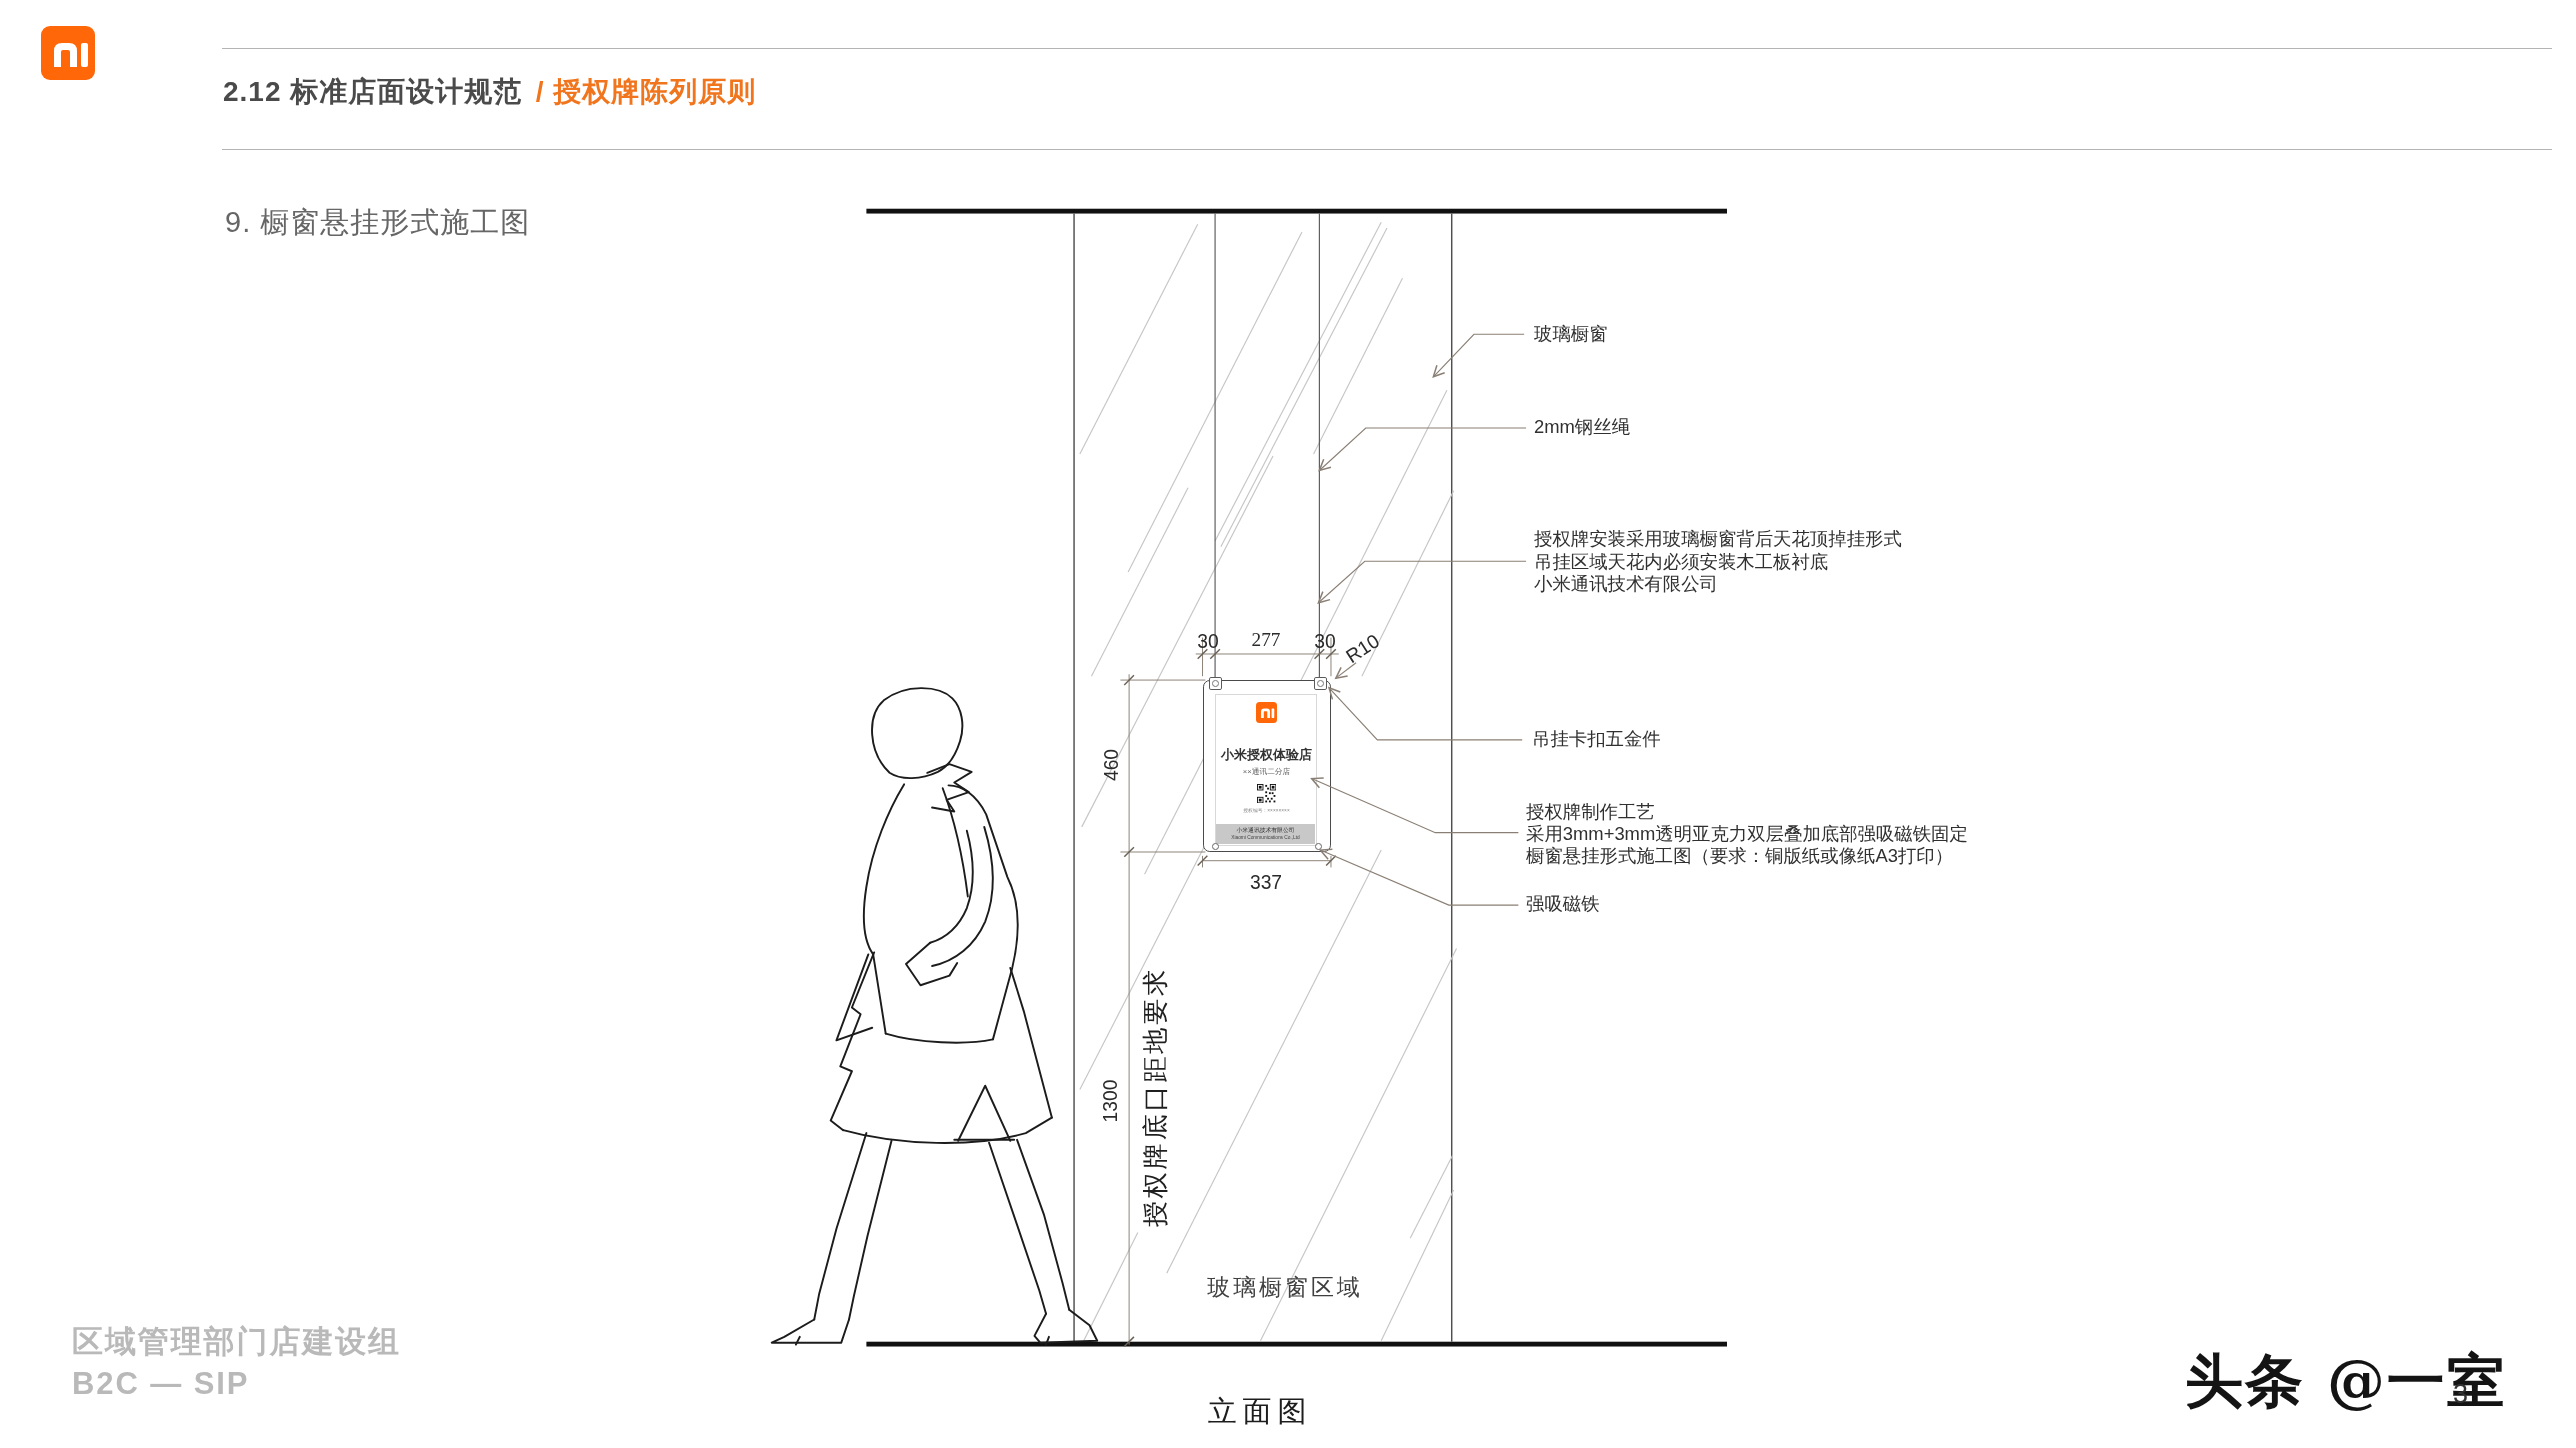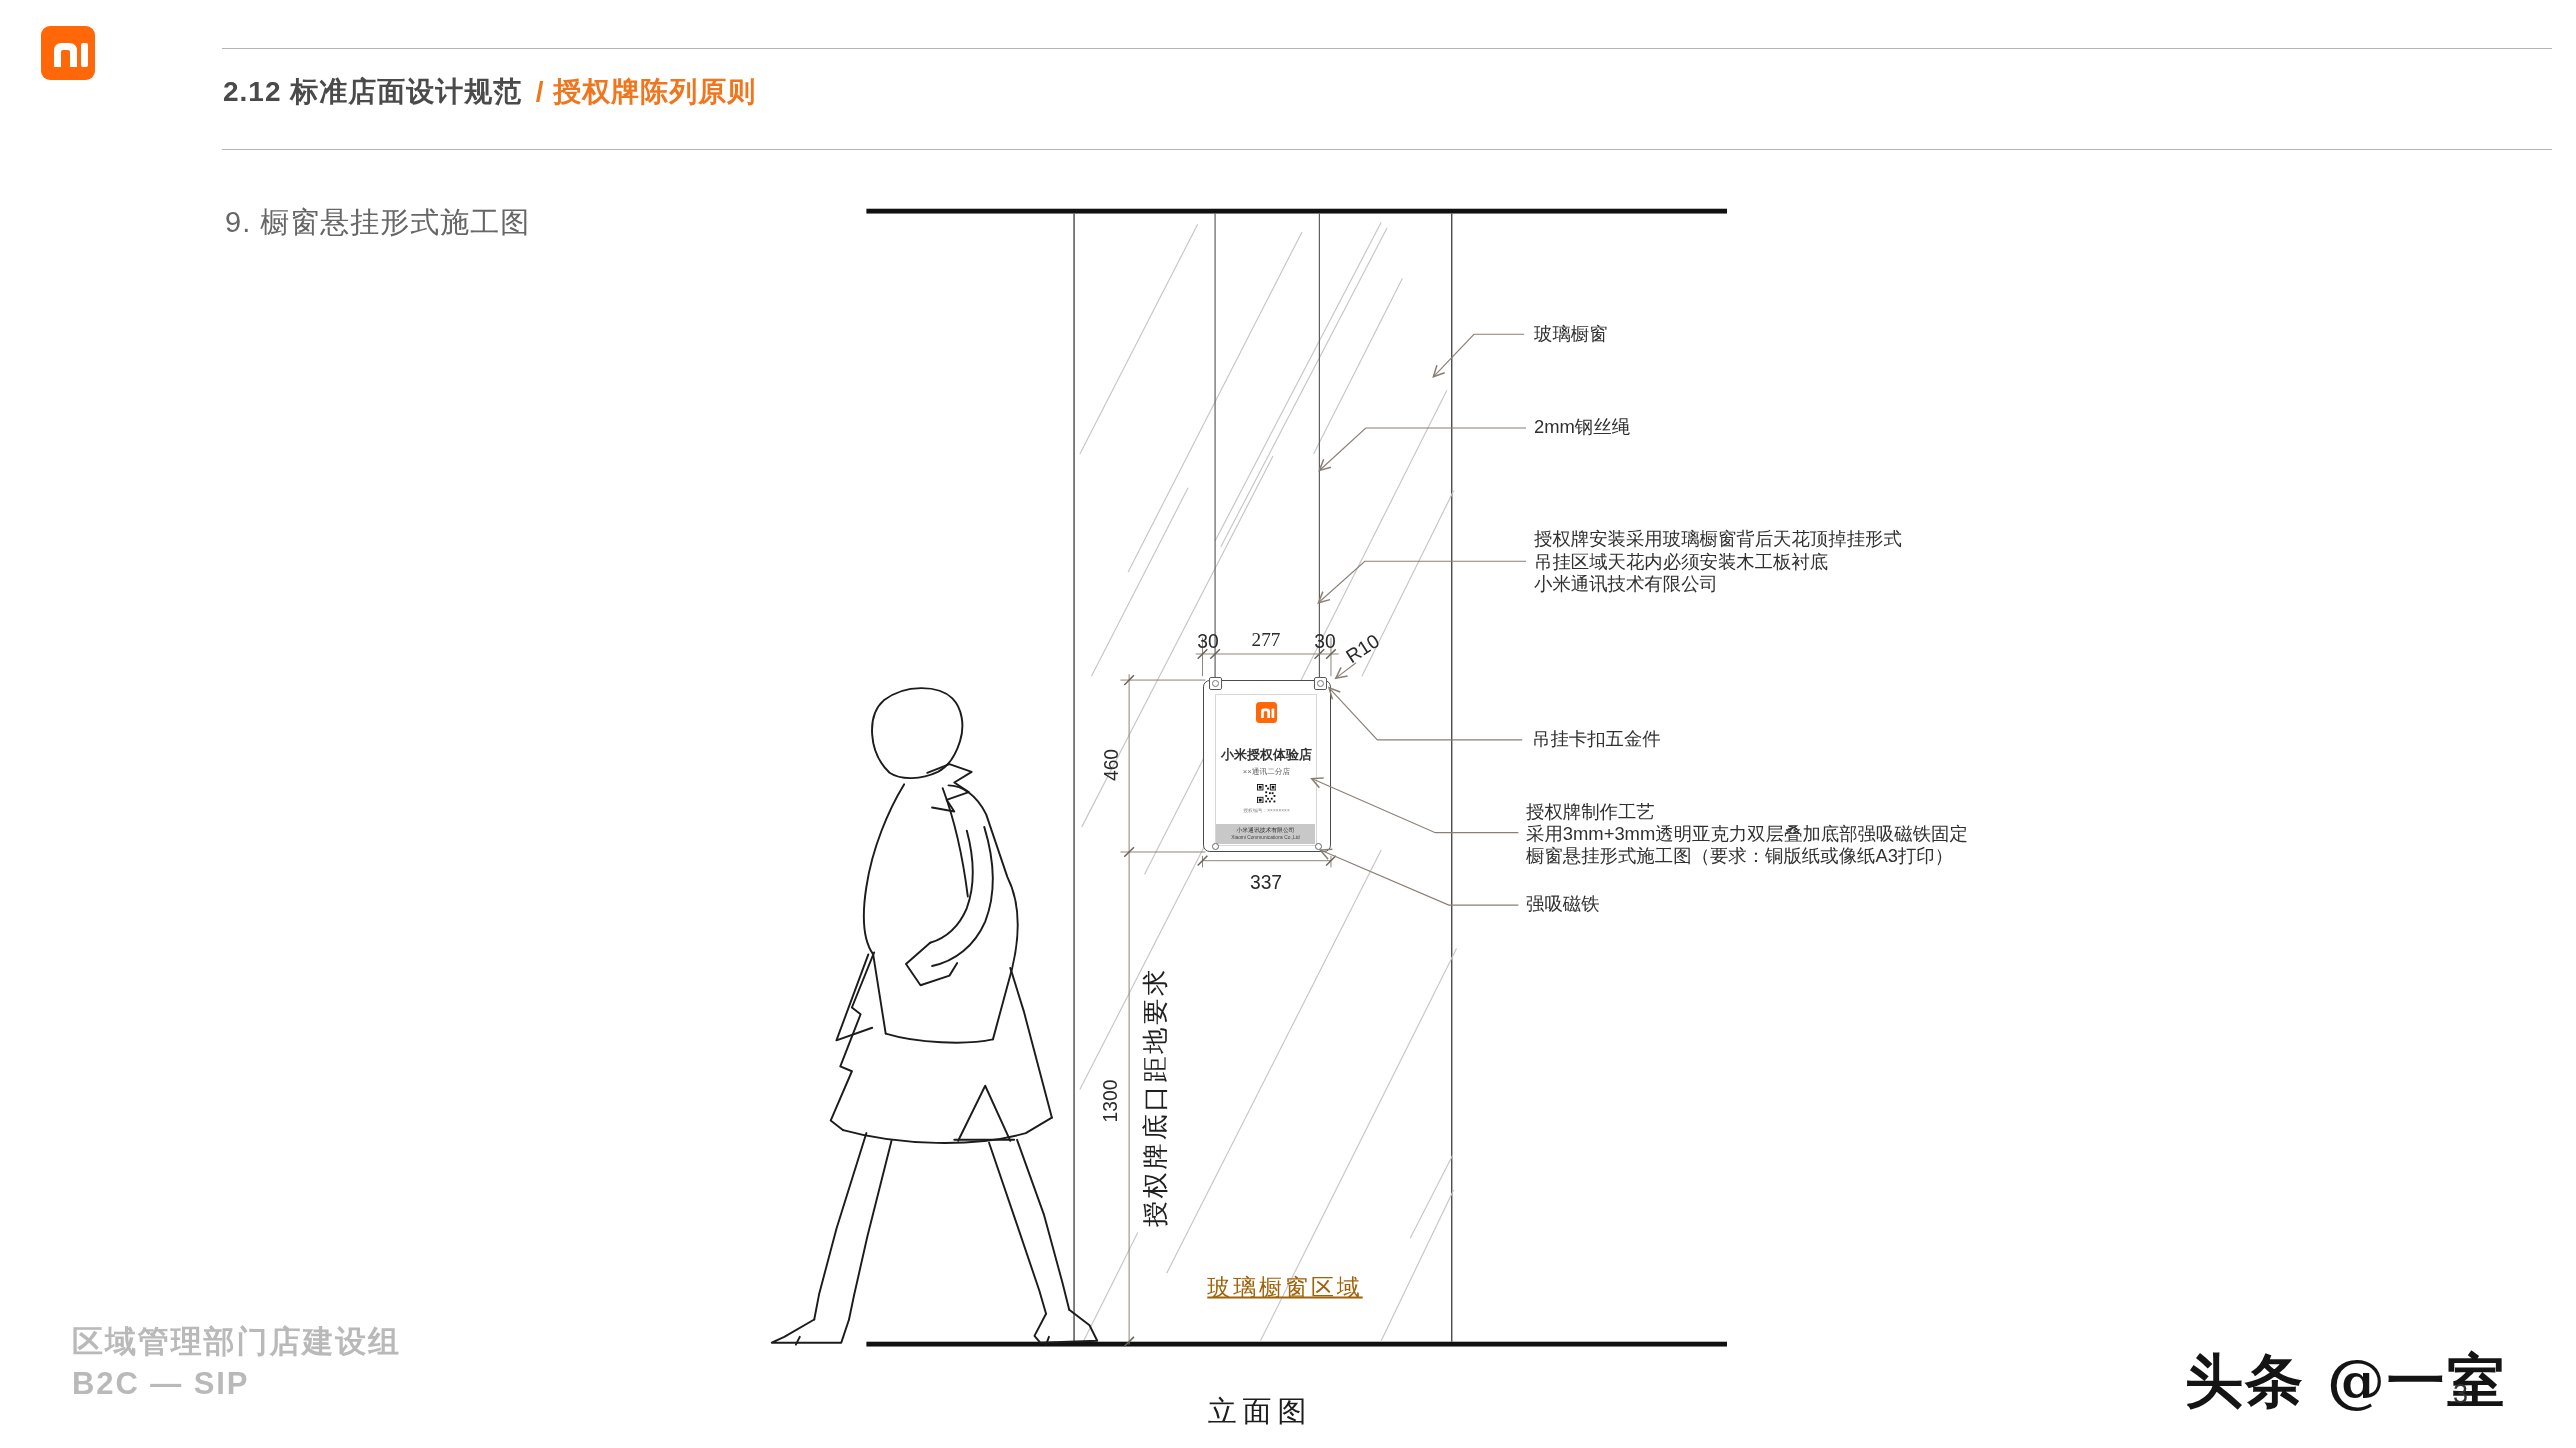--- a/index.html
+++ b/index.html
@@ -9,21 +9,21 @@
   .ctr{transform:translate(-50%,-50%);}
   .rot90{transform:translate(-50%,-50%) rotate(-90deg);transform-origin:center;}
   .rotR10{transform:translate(-50%,-50%) rotate(-33deg);transform-origin:center;}
   .rule{position:absolute;height:1px;background:#b4b4b4;}
   .title{font-size:28px;font-weight:600;color:#4a4a4a;letter-spacing:1px;white-space:nowrap;}
   .title .accent{color:#F0751D;font-weight:600;margin-left:13.5px;}
   .subtitle{font-size:29px;color:#666;letter-spacing:1px;white-space:nowrap;}
   .note{font-size:18.4px;color:#303030;line-height:22px;white-space:nowrap;}
   .dimnum{font-size:19.3px;color:#2b2b2b;white-space:nowrap;}
   .bigrot{font-size:26px;color:#1f1f1f;letter-spacing:2.9px;white-space:nowrap;}
-  .arealabel{font-size:23px;color:#a16207;letter-spacing:2.9px;white-space:nowrap;text-decoration:underline;}
+  .arealabel{font-size:23px;color:#404040;letter-spacing:2.9px;white-space:nowrap;}
   .caption{font-size:29px;color:#1d1d1d;letter-spacing:5.8px;white-space:nowrap;}
   .footer-line{font-size:31px;font-weight:700;color:#b9b9b9;letter-spacing:1.9px;white-space:nowrap;}
   .watermark{font-size:58px;font-weight:800;color:#141414;letter-spacing:1.9px;white-space:nowrap;
              font-family:"DejaVu Serif","Liberation Serif",serif;}
   .pagenum{font-size:27px;color:#333;}
   .plaque{position:absolute;left:1203px;top:680px;width:126px;height:170px;background:#fff;
           border:1.4px solid #4a4a4a;border-radius:6.8px;}
   .plaque-card{position:absolute;left:1215px;top:694px;width:100px;height:150px;border:1px solid #d8d8d8;background:#fff;}
   .clip{position:absolute;width:10.6px;height:10.6px;background:#fff;border:1px solid #5a5a5a;border-radius:1.9px;}
   .clip .dot{width:4.8px;height:4.8px;border:1px solid #777;border-radius:50%;margin:1.9px auto;}

